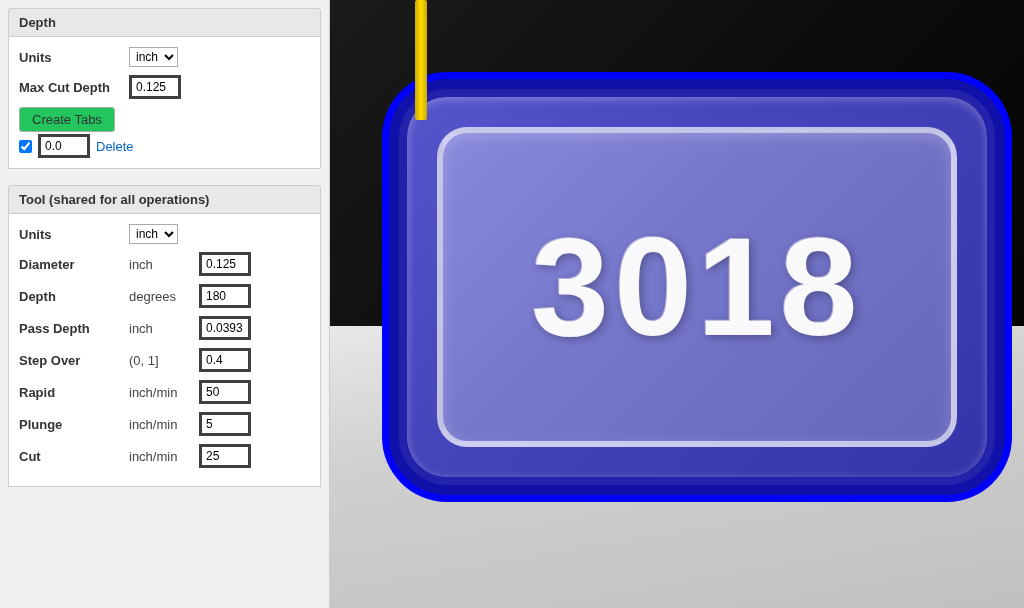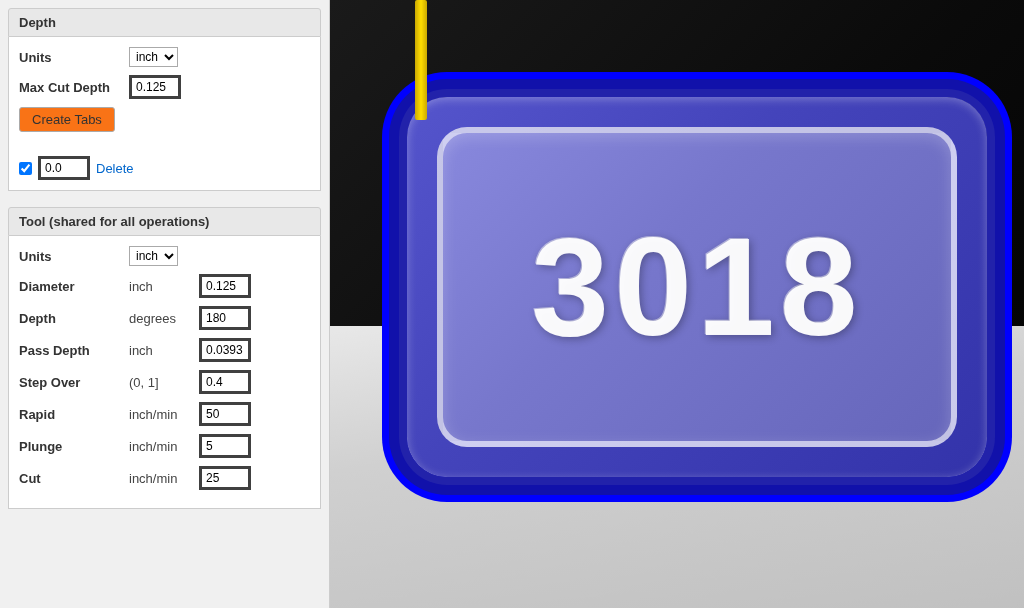--- a/index.html
+++ b/index.html
@@ -72,32 +72,32 @@
 
     input[type="text"], input[type="number"] {
       border: 3px solid #404040;
       padding: 2px 4px;
       font-size: 12px;
       width: 52px;
     }
 
     .create-tabs-btn {
       border: 1px solid #aaa;
-      background: #f97316;
+      background: #22c55e;
       padding: 4px 12px;
       font-size: 13px;
       cursor: pointer;
       border-radius: 3px;
       color: #333;
     }
 
     .tab-row {
       display: flex;
       align-items: center;
-      margin-top: 24px;
+      margin-top: 2px;
       gap: 6px;
     }
 
     .tab-row input[type="checkbox"] {
       margin: 0;
     }
 
     .tab-value-input {
       width: 60px;
       border: 1px solid #aaa;

